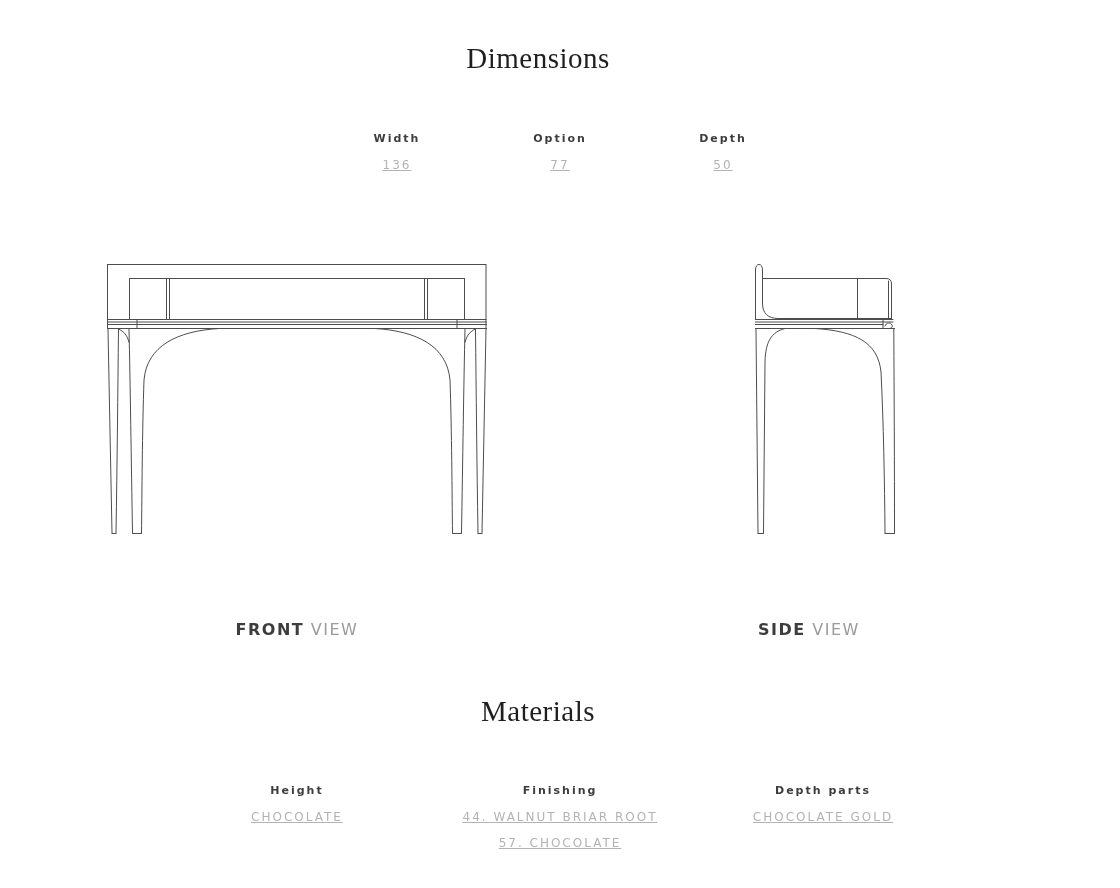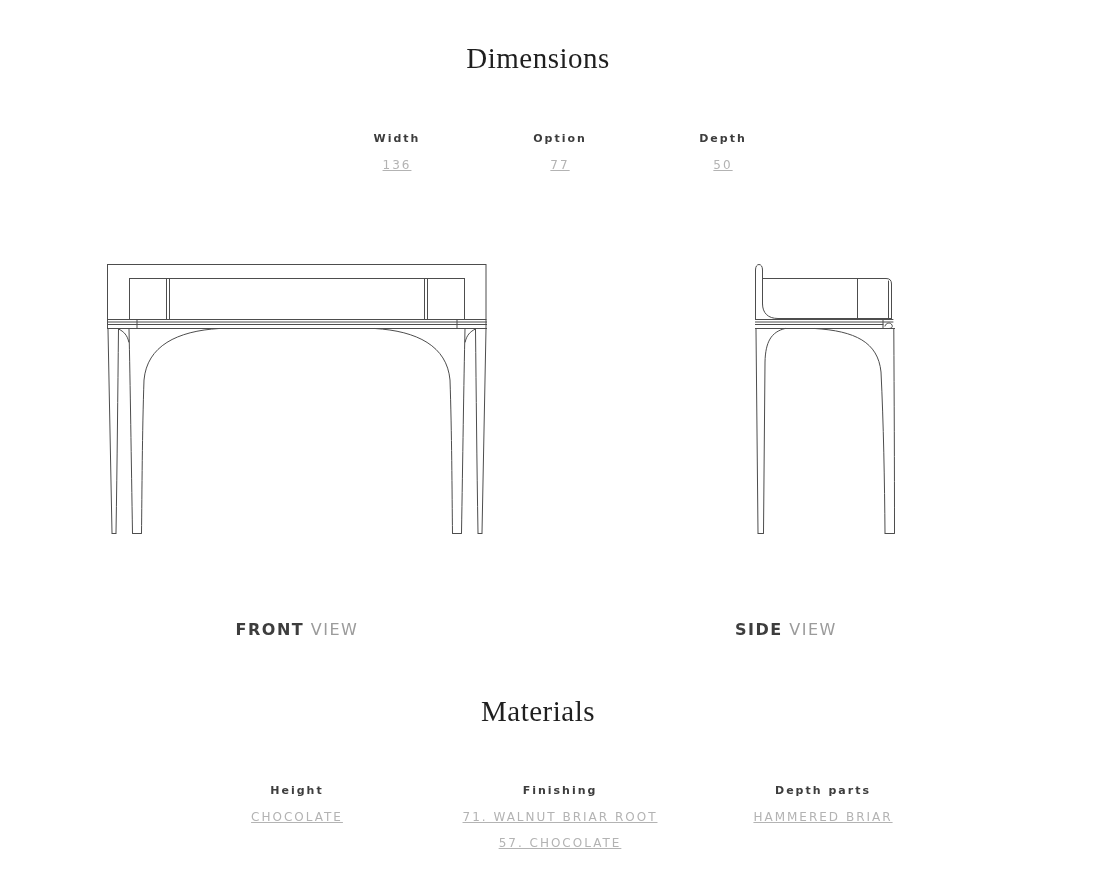--- a/index.html
+++ b/index.html
@@ -81,21 +81,21 @@
   .view-label {
     position: absolute;
     top: 585px;
     text-align: center;
     font-size: 16px;
     letter-spacing: 1.5px;
     line-height: 13px;
     margin-top: 38px;
   }
   .view-label-front { left: 107px; width: 380px; }
-  .view-label-side  { left: 716px; width: 140px; text-align: center; }
+  .view-label-side  { left: 739px; width: 140px; text-align: center; }
   .view-primary { font-weight: bold; color: var(--label); }
   .view-secondary { font-weight: normal; color: var(--view-secondary); }
 </style>
 </head>
 <body>
 
 <div class="page">
 
   <h2 class="section-title title-dimensions">Dimensions</h2>
 
@@ -183,22 +183,22 @@
 
   <h2 class="section-title title-materials">Materials</h2>
 
   <div class="spec-row mats-row">
     <div class="spec-col">
       <div class="spec-label">Height</div>
       <div class="spec-value">CHOCOLATE</div>
     </div>
     <div class="spec-col">
       <div class="spec-label">Finishing</div>
-      <div class="spec-value">71. WALNUT BRIAR ROOT</div>
+      <div class="spec-value">44. WALNUT BRIAR ROOT</div>
       <div class="spec-value">57. CHOCOLATE</div>
     </div>
     <div class="spec-col">
       <div class="spec-label">Depth parts</div>
-      <div class="spec-value">HAMMERED BRIAR</div>
+      <div class="spec-value">CHOCOLATE GOLD</div>
     </div>
   </div>
 
 </div>
 
 </body></html>

